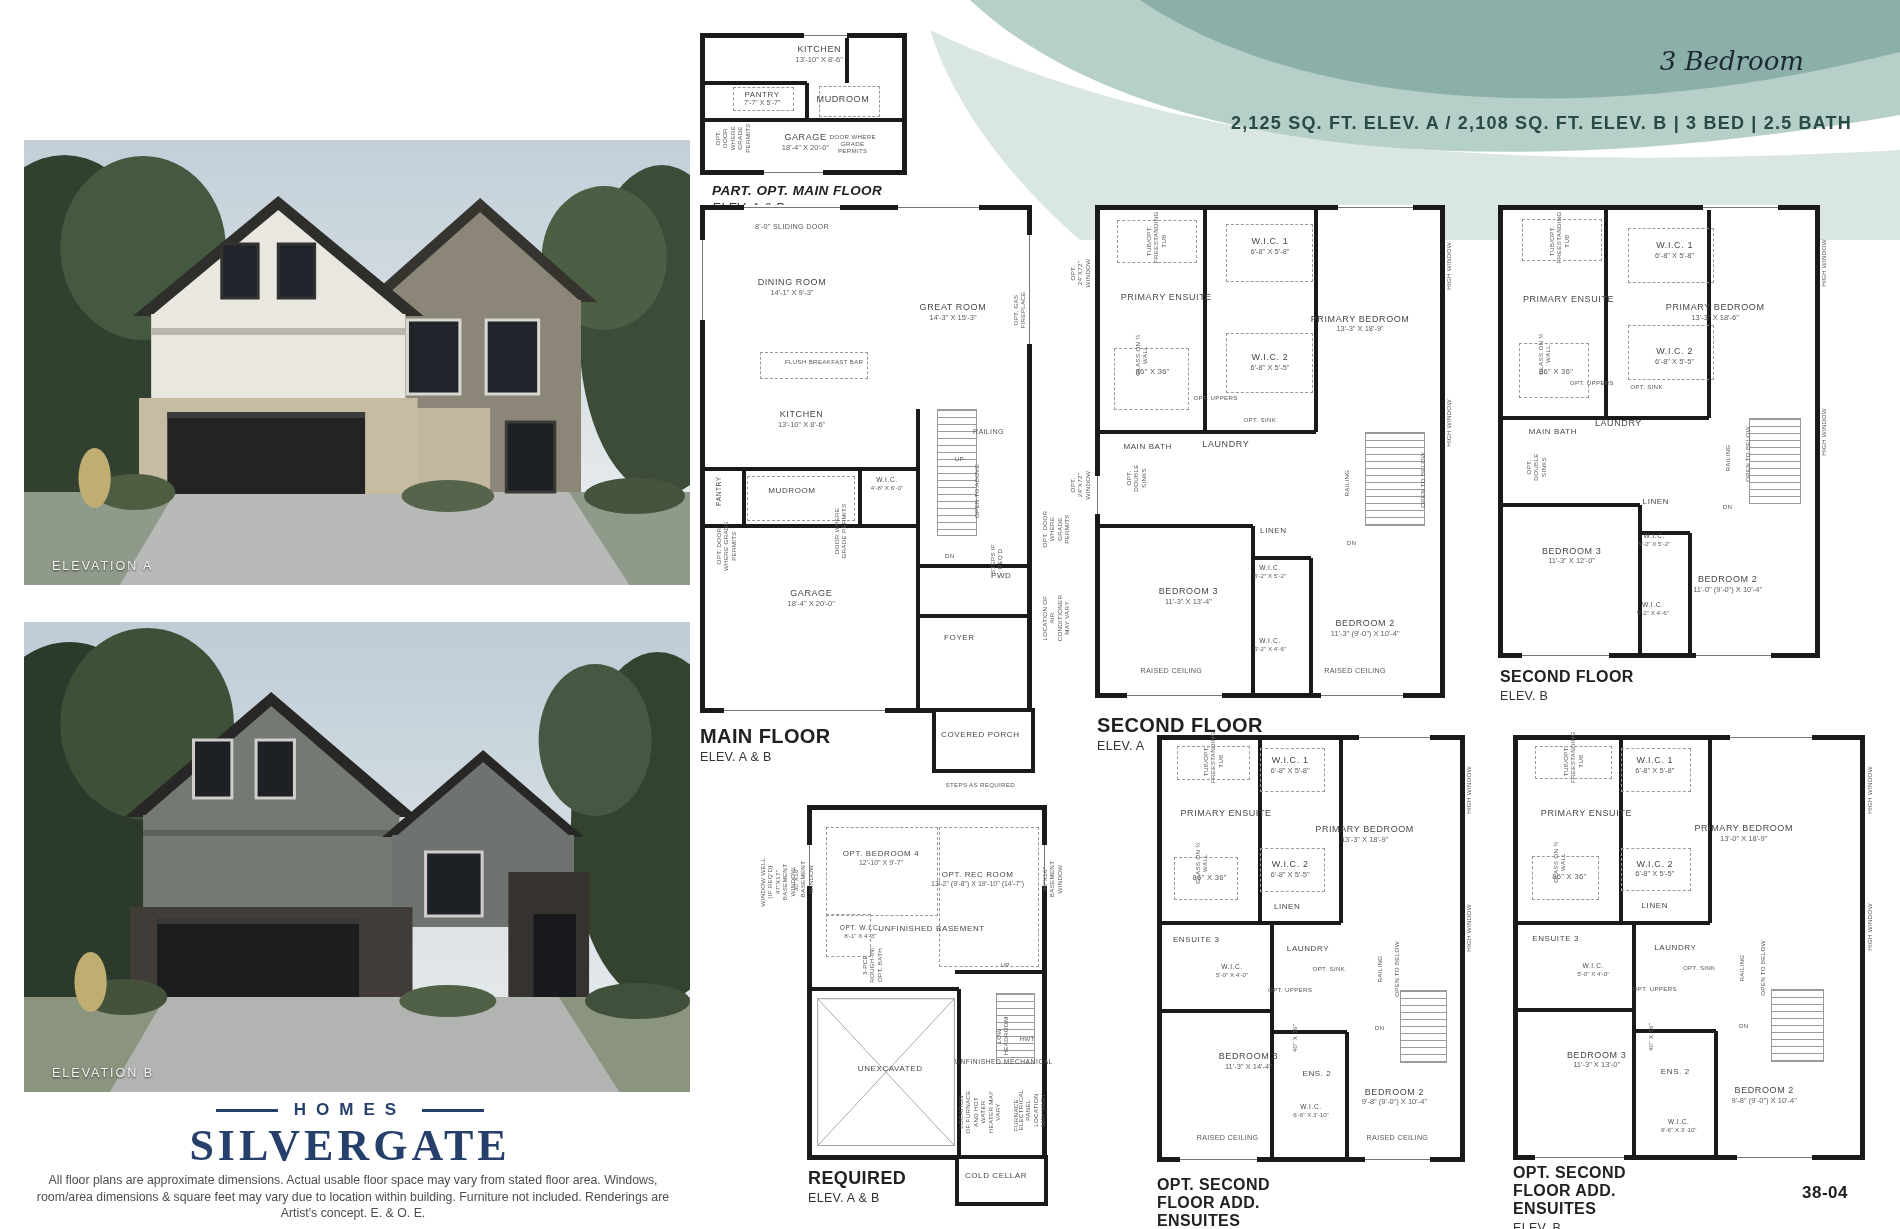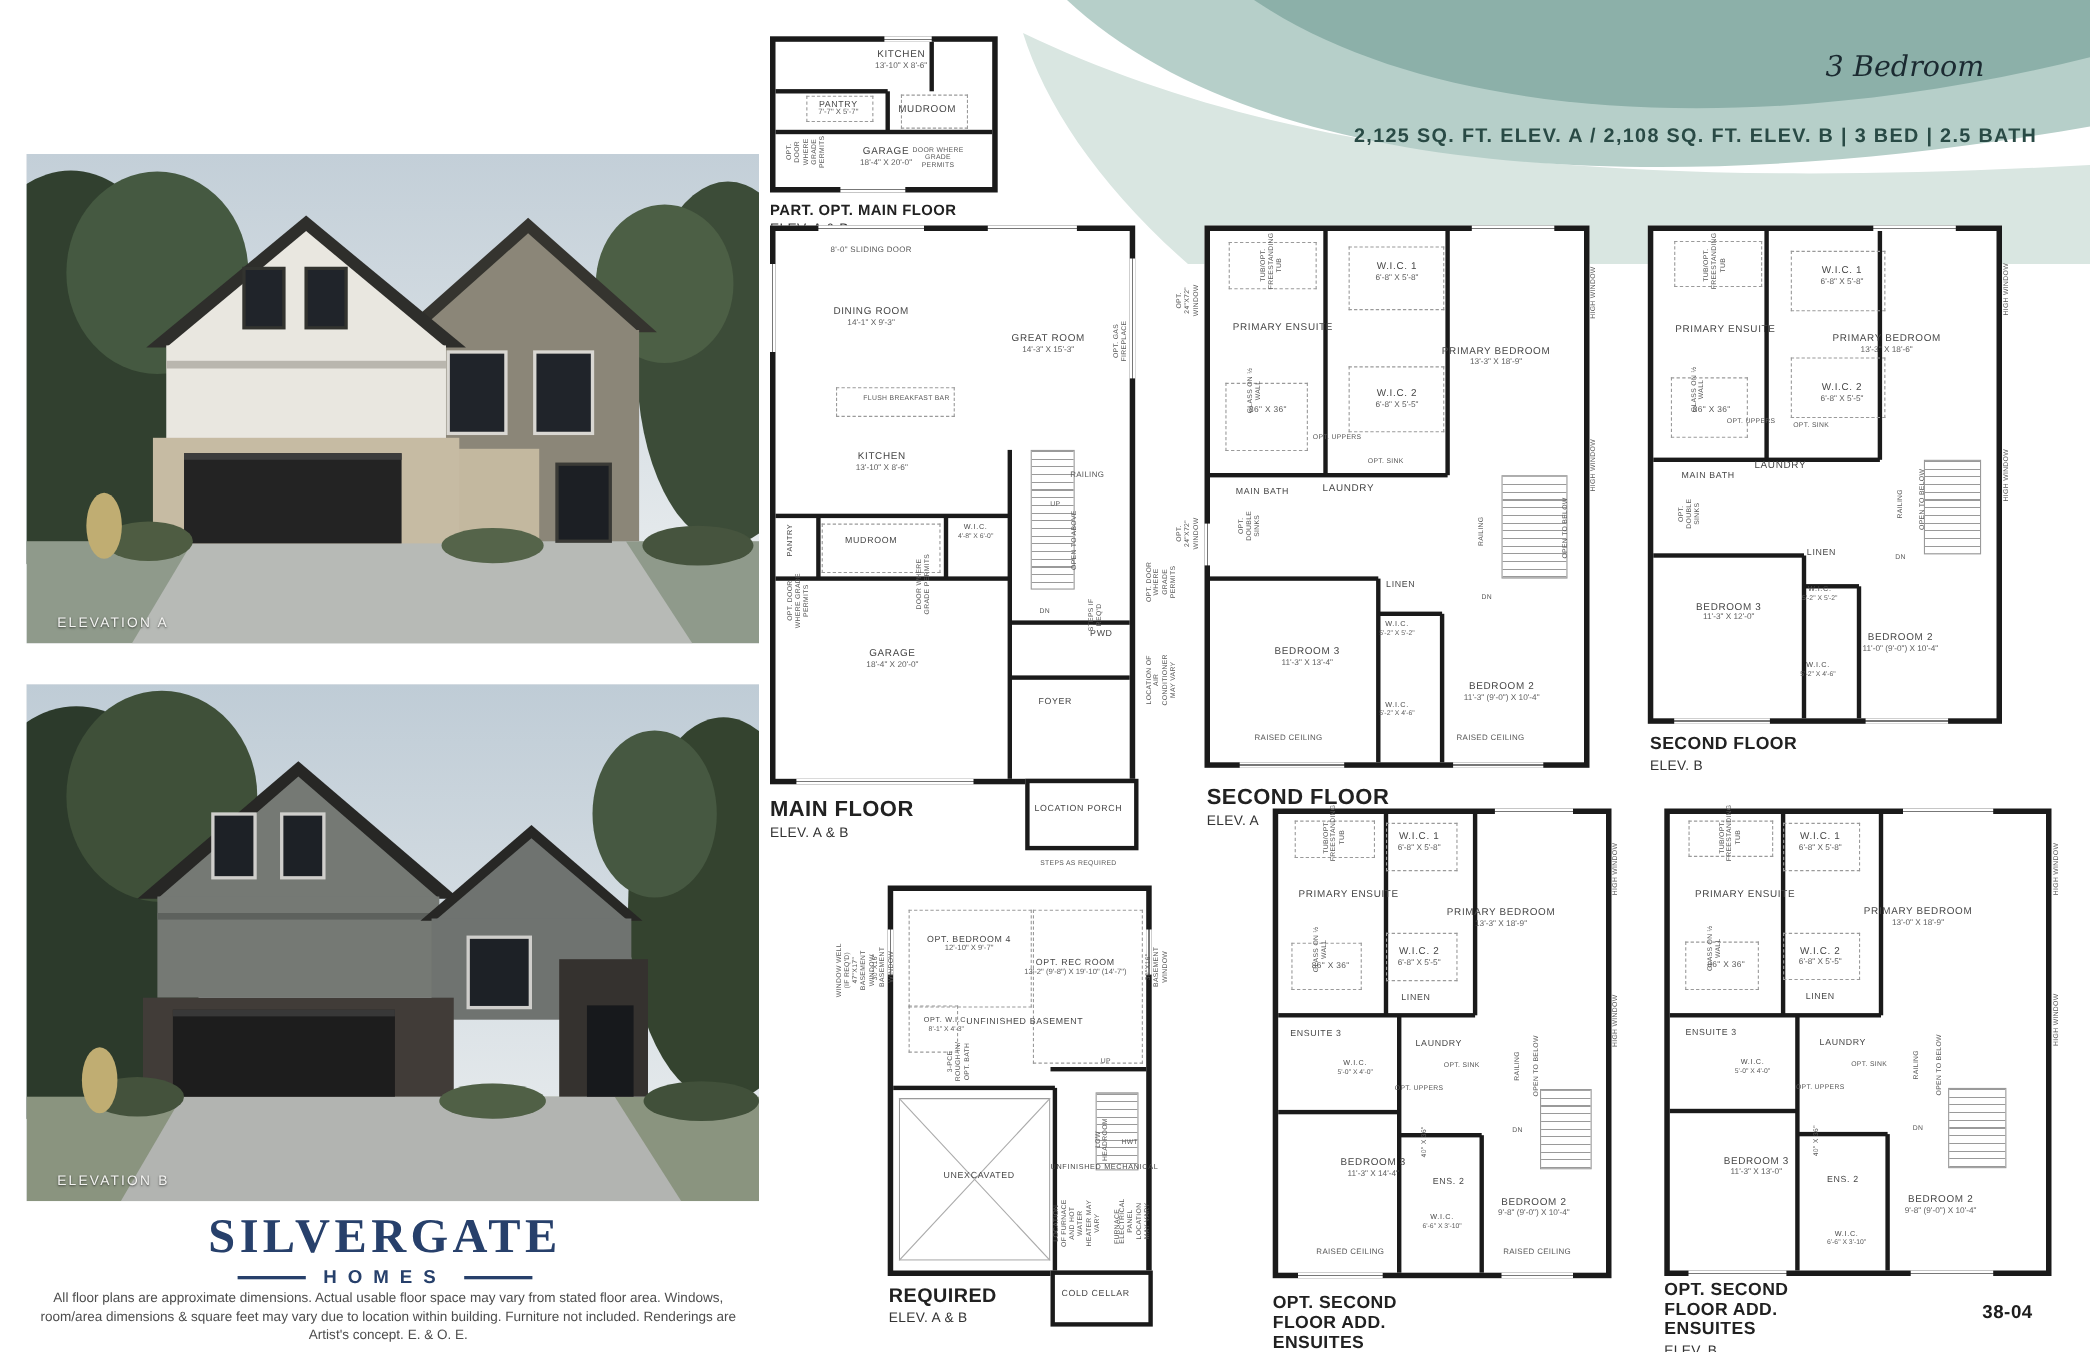--- a/index.html
+++ b/index.html
@@ -147,26 +147,26 @@
       <ellipse cx="100" cy="375" rx="42" ry="18" fill="#44523c"></ellipse>
       <ellipse cx="420" cy="379" rx="48" ry="16" fill="#50604637"></ellipse>
       <ellipse cx="420" cy="379" rx="48" ry="16" fill="#506046"></ellipse>
       <ellipse cx="608" cy="379" rx="52" ry="18" fill="#41503a"></ellipse>
       <ellipse cx="66" cy="360" rx="16" ry="30" fill="#c0ad72"></ellipse>
     </svg>
     <span class="elev-label">ELEVATION B</span>
   </div>
 
   <div id="builder-logo">
-    <div id="builder-name">SILVERGATE</div>
     <div id="builder-homes">
       <span class="rule"></span>
       <span class="txt">HOMES</span>
       <span class="rule"></span>
     </div>
+    <div id="builder-name">SILVERGATE</div>
   </div>
 
   <div id="disclaimer">All floor plans are approximate dimensions. Actual usable floor space may vary from stated floor area. Windows, room/area dimensions &amp; square feet may vary due to location within building. Furniture not included. Renderings are Artist's concept. E. &amp; O. E.</div>
   <div id="page-number">38-04</div>
 
   <section class="plan" style="left: 700px; top: 33px;">
     <div class="plan-box" style="width: 197px; height: 132px;">
         <div class="wall" style="top: calc(34% - 2px); height: 4px; left: 0%; width: 52%;"></div>
         <div class="wall" style="left: calc(52% - 2px); width: 4px; top: 34%; height: 28%;"></div>
         <div class="wall" style="top: calc(62% - 2px); height: 4px; left: 0%; width: 100%;"></div>
@@ -186,21 +186,21 @@
         <div class="room" style="left: 70%; top: 46%;">
           <span class="nm">MUDROOM</span>
         </div>
         <div class="room" style="left: 51%; top: 79%;">
           <span class="nm">GARAGE</span>
           <span class="dm">18'-4" X 20'-0"</span>
         </div>
         <div class="note rot tiny wrap" style="width: 36px; left: 14%; top: 76%;">OPT. DOOR WHERE GRADE PERMITS</div>
         <div class="note tiny wrap" style="width: 52px; left: 75%; top: 80%;">DOOR WHERE GRADE PERMITS</div>
       </div>
-    <div class="plan-caption" style="left: 0px; top: 150px;">
+    <div class="plan-caption" style="left: 12px; top: 150px; font-style: italic;">
       <h3 style="font-size: 13.5px;">PART. OPT. MAIN FLOOR</h3>
       <p>ELEV. A &amp; B</p>
     </div>
   </section>
   <section class="plan" style="left: 700px; top: 205px;">
     <div class="plan-box" style="width: 322px; height: 498px;">
         <div class="plan-ext" style="left: 70.5%; top: 100%; width: 29.5%; height: 11.5%;"></div>
         <div class="wall" style="top: calc(52% - 2px); height: 4px; left: 0%; width: 66%;"></div>
         <div class="wall" style="top: calc(63.5% - 2px); height: 4px; left: 0%; width: 66%;"></div>
         <div class="wall" style="left: calc(66% - 2px); width: 4px; top: 40%; height: 60%;"></div>
@@ -242,21 +242,21 @@
           <span class="nm">GARAGE</span>
           <span class="dm">18'-4" X 20'-0"</span>
         </div>
         <div class="room small" style="left: 92%; top: 73.5%;">
           <span class="nm">PWD</span>
         </div>
         <div class="room small" style="left: 79%; top: 86%;">
           <span class="nm">FOYER</span>
         </div>
         <div class="room small" style="left: 85.5%; top: 105.5%;">
-          <span class="nm">LOCATION PORCH</span>
+          <span class="nm">COVERED PORCH</span>
         </div>
         <div class="note" style="left: 27%; top: 3.5%;">8'-0" SLIDING DOOR</div>
         <div class="note tiny" style="left: 37%; top: 30.5%;">FLUSH BREAKFAST BAR</div>
         <div class="note rot tiny wrap" style="width: 46px; left: 97.5%; top: 20%;">OPT. GAS FIREPLACE</div>
         <div class="note" style="left: 88%; top: 44.5%;">RAILING</div>
         <div class="note tiny" style="left: 79%; top: 50%;">UP</div>
         <div class="note rot tiny" style="left: 84.5%; top: 56.5%;">OPEN TO ABOVE</div>
         <div class="note tiny" style="left: 76%; top: 69.5%;">DN</div>
         <div class="note rot tiny wrap" style="width: 34px; left: 90.5%; top: 70%;">STEPS IF REQ'D</div>
         <div class="note rot tiny wrap" style="width: 62px; left: 42%; top: 64.5%;">DOOR WHERE GRADE PERMITS</div>

